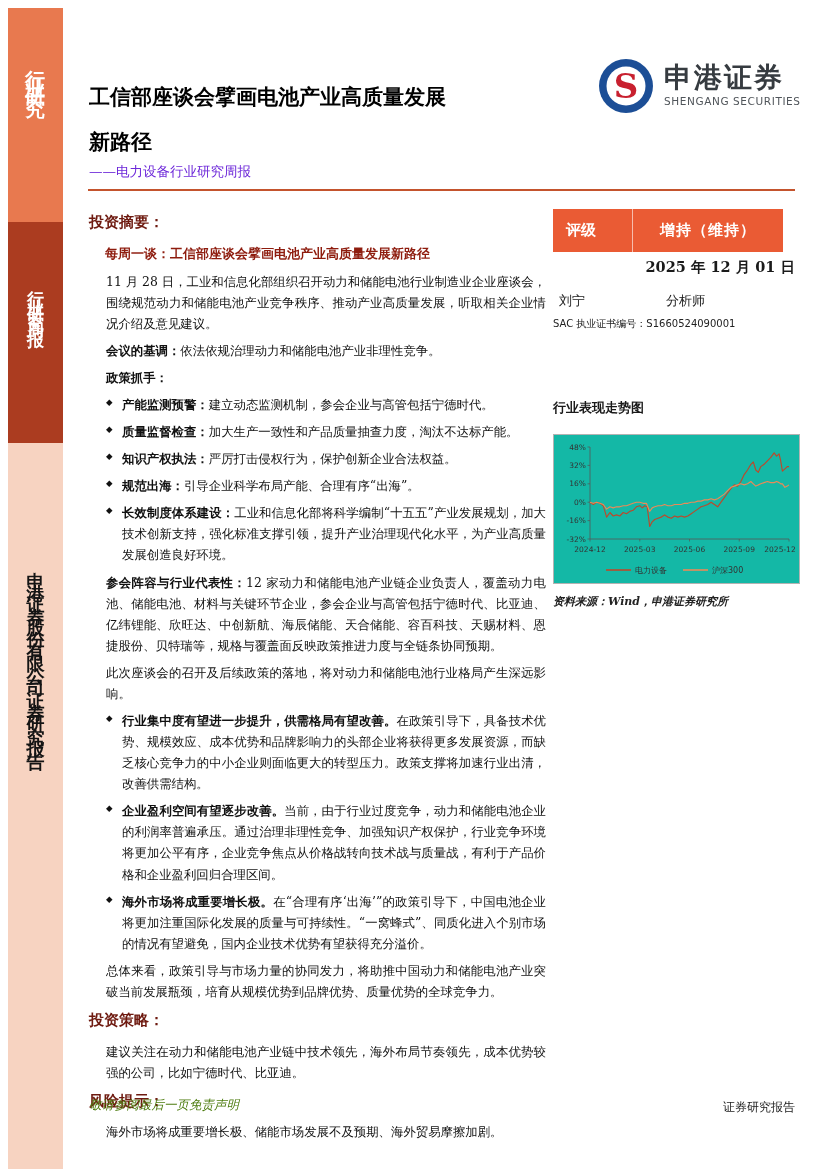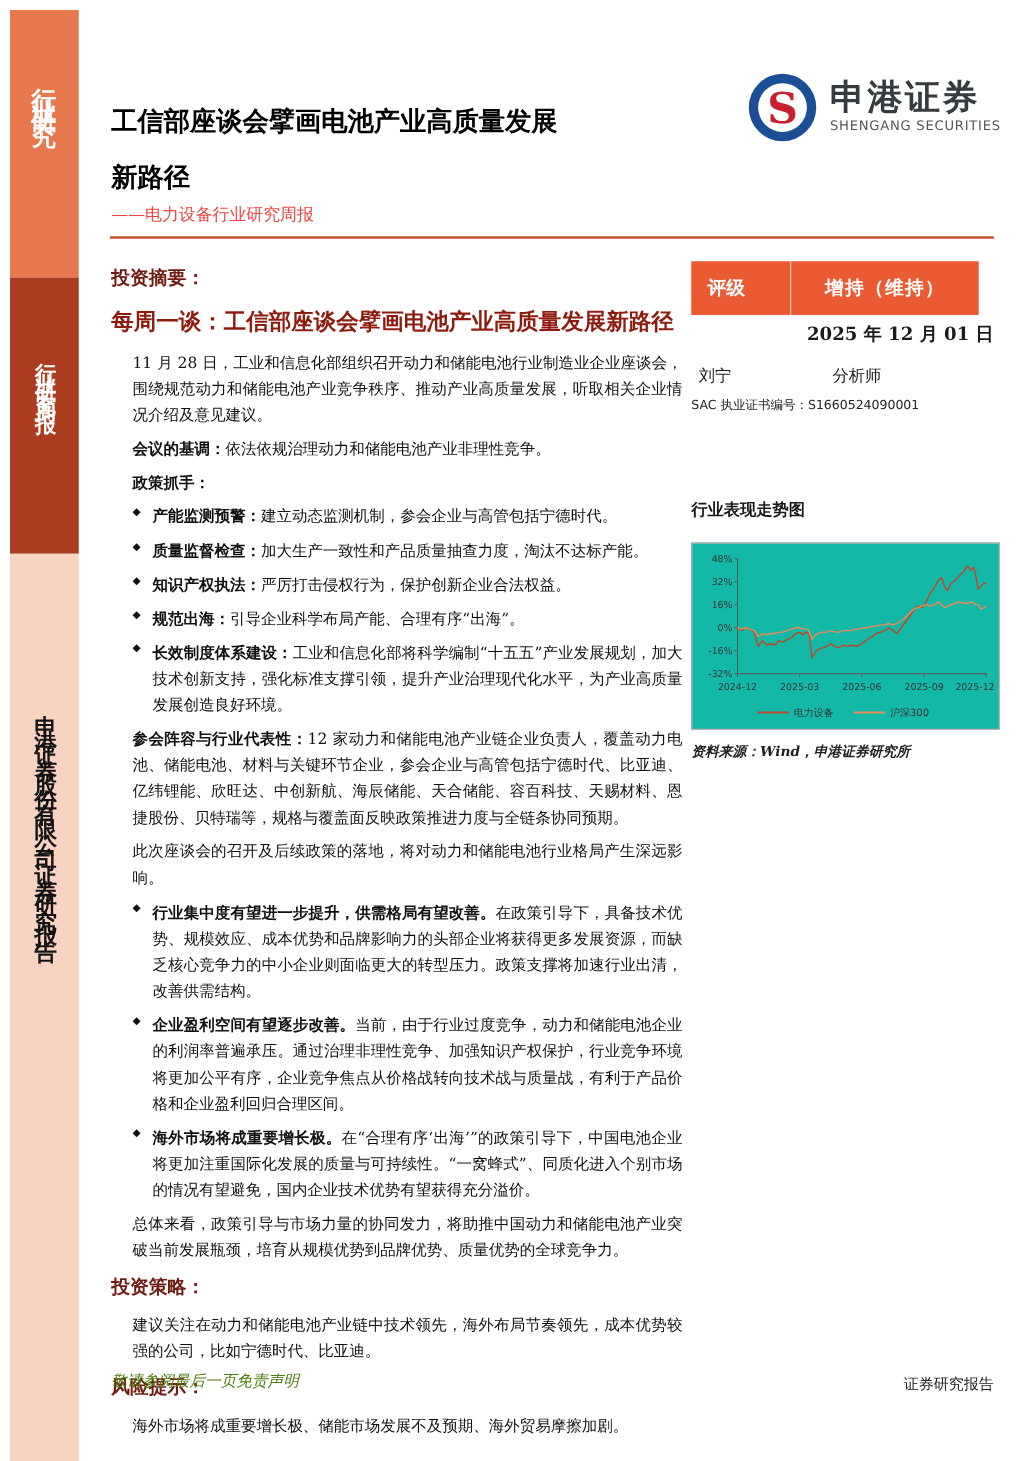--- a/index.html
+++ b/index.html
@@ -10,42 +10,42 @@
   .sb-seg{display:flex;justify-content:center;}
   .sb-seg1{height:214px;background:#e8794f;}
   .sb-seg2{height:221px;background:#ab3c20;}
   .sb-seg3{flex:1;background:#f7d3c1;}
   .vtext{writing-mode:vertical-rl;text-orientation:upright;font-weight:bold;line-height:1;}
   .vt1{margin-top:46px;font-size:20px;letter-spacing:9px;color:#fff;}
   .vt2{margin-top:55px;font-size:17px;letter-spacing:8px;color:#fff;}
   .vt3{margin-top:114px;font-size:18px;letter-spacing:12px;color:#141414;}
   
   .title{position:absolute;left:89px;top:74px;width:470px;font-size:21px;font-weight:bold;line-height:45px;color:#000;}
-  .subtitle{position:absolute;left:89px;top:163px;font-size:13.5px;color:#ef4444;}
+  .subtitle{position:absolute;left:89px;top:163px;font-size:13.5px;color:#6d28d9;}
   .rule{position:absolute;left:88px;top:189px;width:707px;height:2px;background:#c4542d;}
   .logo{position:absolute;left:597px;top:57px;display:flex;align-items:flex-start;}
   .logo-mark{width:58px;height:58px;flex:0 0 auto;}
   .logo-text{margin-left:9px;padding-top:4px;}
   .logo-cn{font-size:28px;font-weight:bold;color:#363b40;letter-spacing:2px;line-height:34px;font-family:"DejaVu Sans","Liberation Sans",sans-serif;}
   .logo-en{font-size:10.5px;color:#50555a;letter-spacing:.6px;font-family:"DejaVu Sans","Liberation Sans",sans-serif;}
   
   .rating{position:absolute;left:553px;top:209px;width:230px;height:43px;background:#ea5b34;display:flex;align-items:stretch;color:#fff;font-weight:bold;font-size:15px;}
   .rating-label{width:80px;display:flex;align-items:center;padding-left:13px;border-right:1px solid rgba(255,255,255,.6);box-sizing:border-box;}
   .rating-value{flex:1;display:flex;align-items:center;justify-content:center;letter-spacing:1px;}
   .rdate{position:absolute;left:553px;top:258px;width:242px;text-align:right;font-size:14.5px;font-weight:bold;}
   .analyst{position:absolute;left:553px;top:292px;width:242px;display:flex;font-size:13px;}
   .analyst .nm{width:113px;padding-left:6px;box-sizing:border-box;}
   .sac{position:absolute;left:553px;top:317px;width:242px;font-size:10px;color:#222;font-family:"DejaVu Sans","Liberation Sans",sans-serif;}
   .chart-title{position:absolute;left:553px;top:399px;font-size:13px;font-weight:bold;}
   .chart-box{position:absolute;left:553px;top:434px;width:247px;height:150px;border:1px solid #b3b3b3;box-sizing:border-box;background:#14b8a6;}
   .chart-source{position:absolute;left:553px;top:594px;font-size:11px;font-style:italic;font-weight:bold;color:#222;}
   
   .content{position:absolute;left:89px;top:210px;width:457px;font-size:12.4px;line-height:1.7;text-align:justify;color:#111;}
   .h-maroon{font-size:15px;font-weight:bold;color:#6e1a10;margin:0 0 7px 0;}
-  .h-red{font-size:18px;font-weight:bold;color:#8e1c0e;margin:0 0 6px 0;}
+  .h-red{font-size:13px;font-weight:bold;color:#8e1c0e;margin:0 0 6px 16px;}
   .para{margin:0 0 6px 0;padding-left:17px;}
   .bullets{list-style:none;margin:0 0 4px 0;padding:0 0 0 33px;}
   .bullets li{position:relative;margin:0 0 6px 0;}
   .bullets li::before{content:"◆";position:absolute;left:-16px;top:1px;font-size:8.5px;color:#111;}
   b{font-weight:bold;}
   
   .foot-l{position:absolute;left:89px;top:1097px;font-size:12.5px;font-style:italic;color:#4d7c0f;}
   .foot-r{position:absolute;left:553px;top:1099px;width:242px;text-align:right;font-size:12px;color:#222;}
 </style>
 </head>

